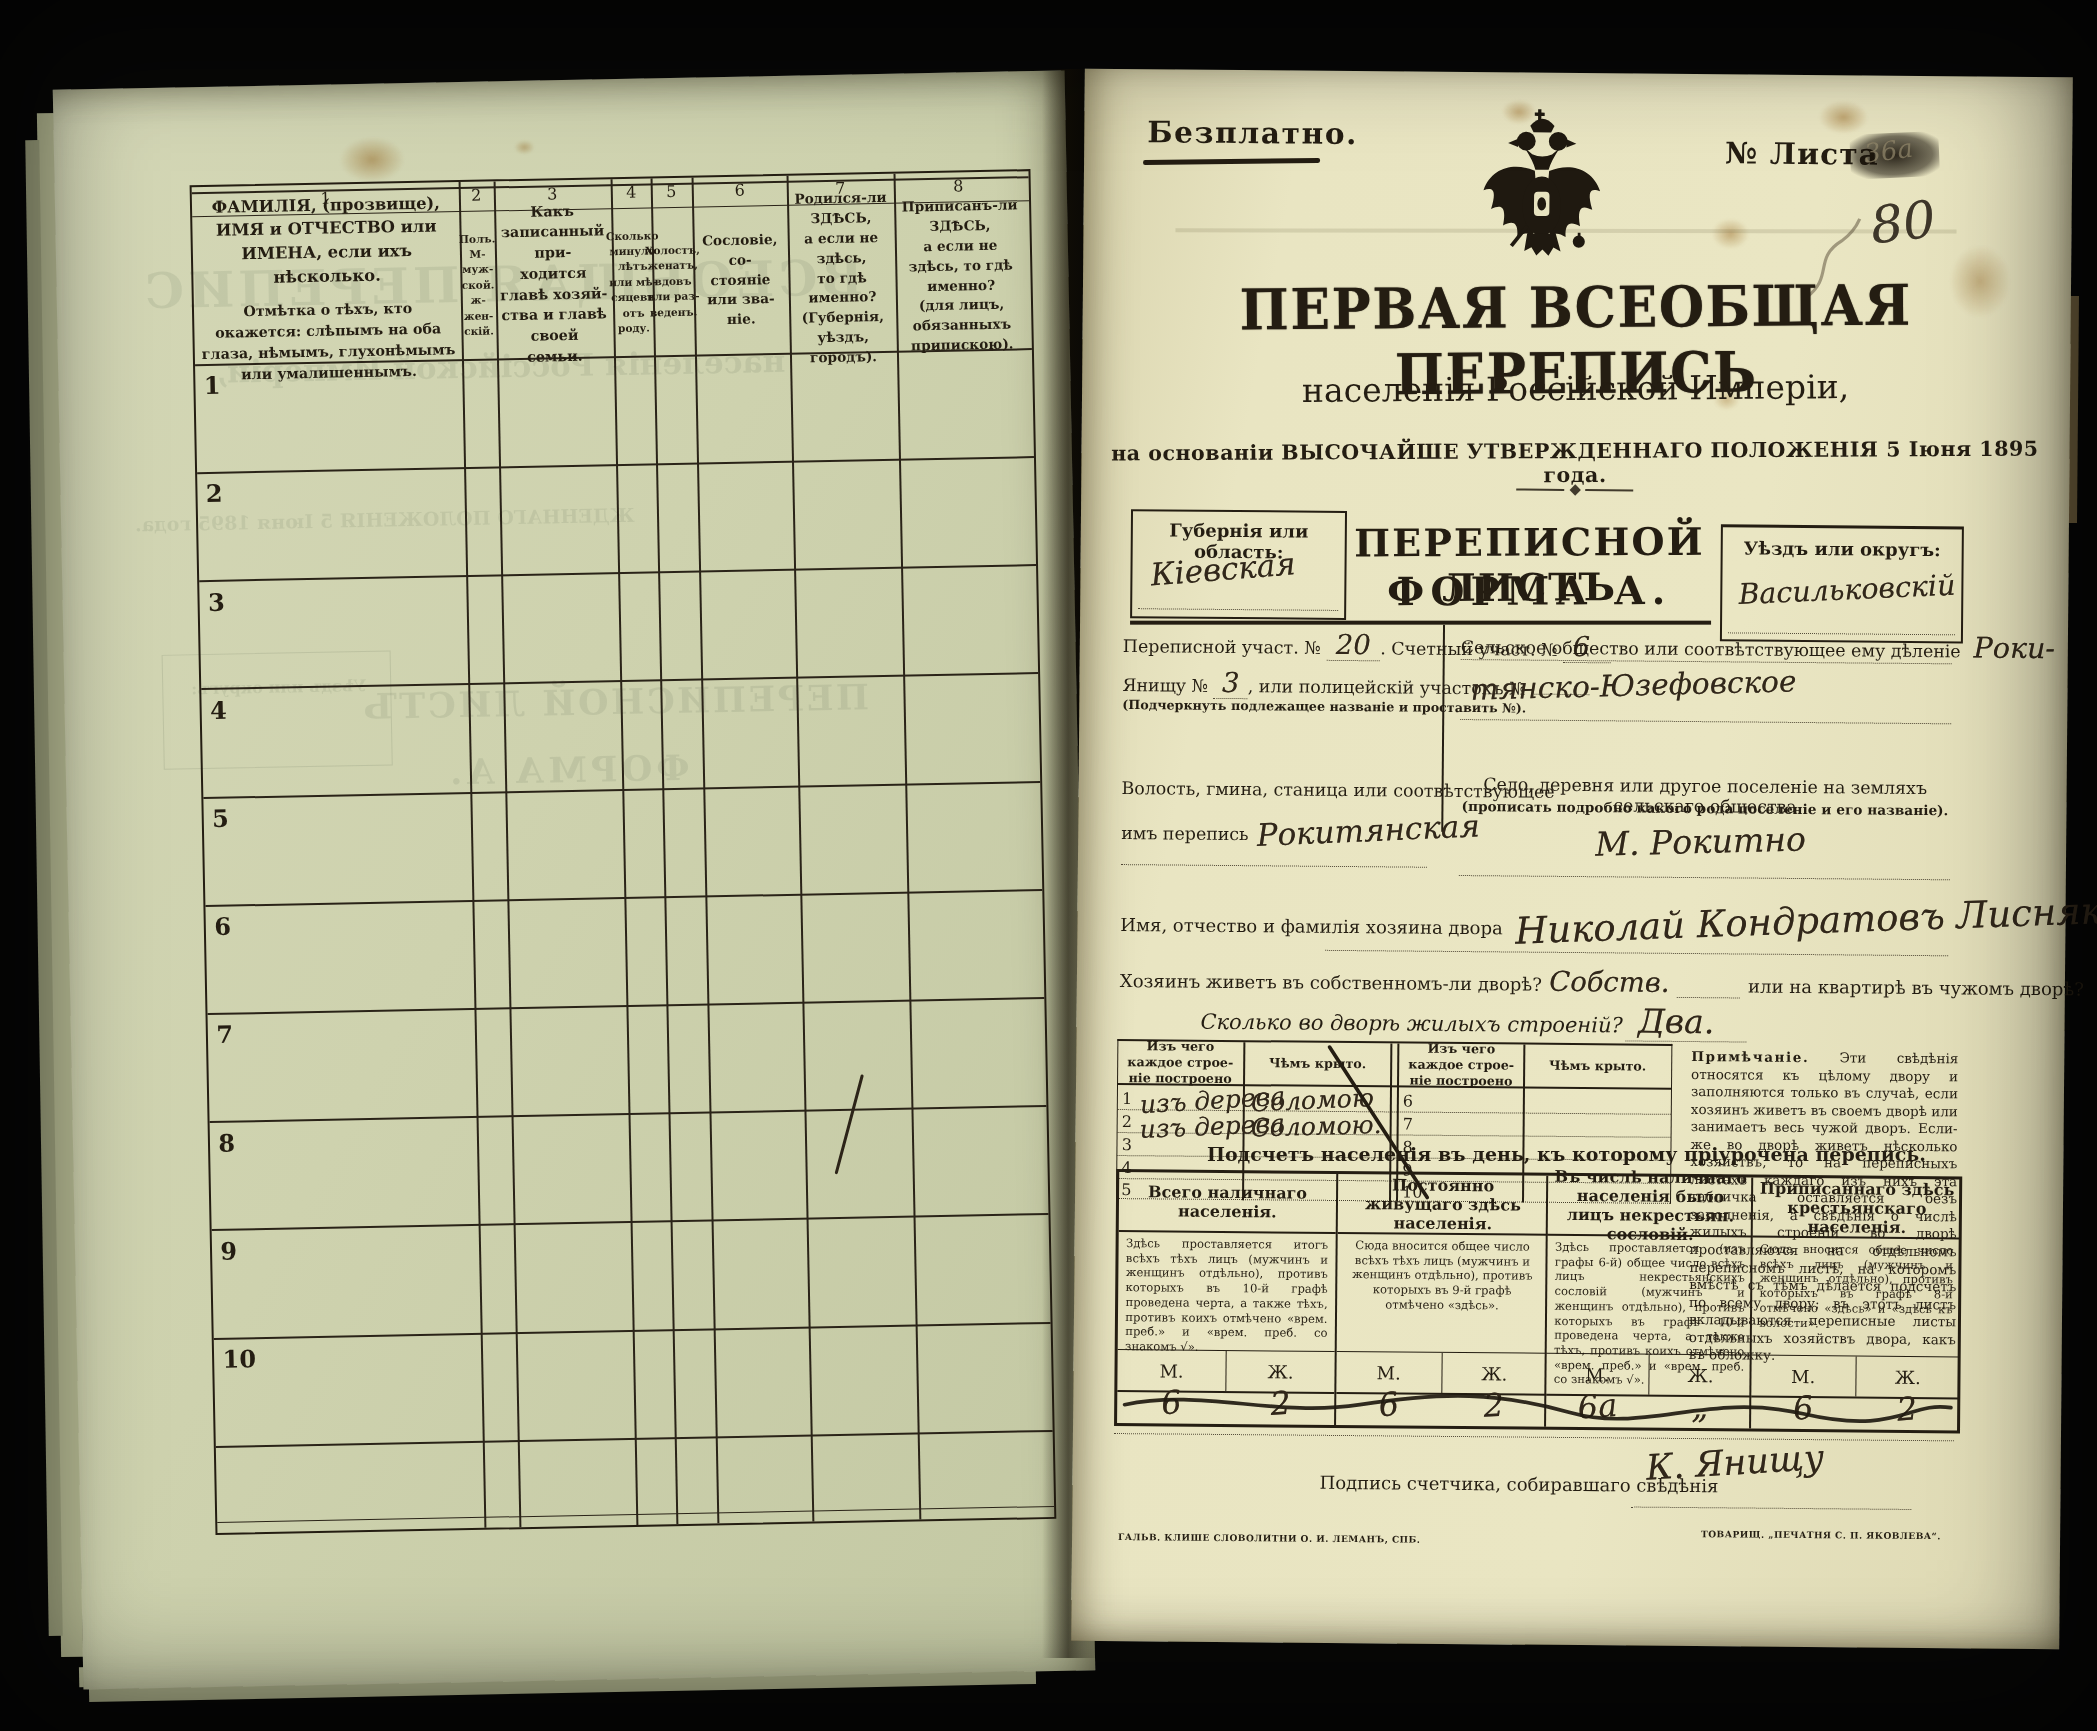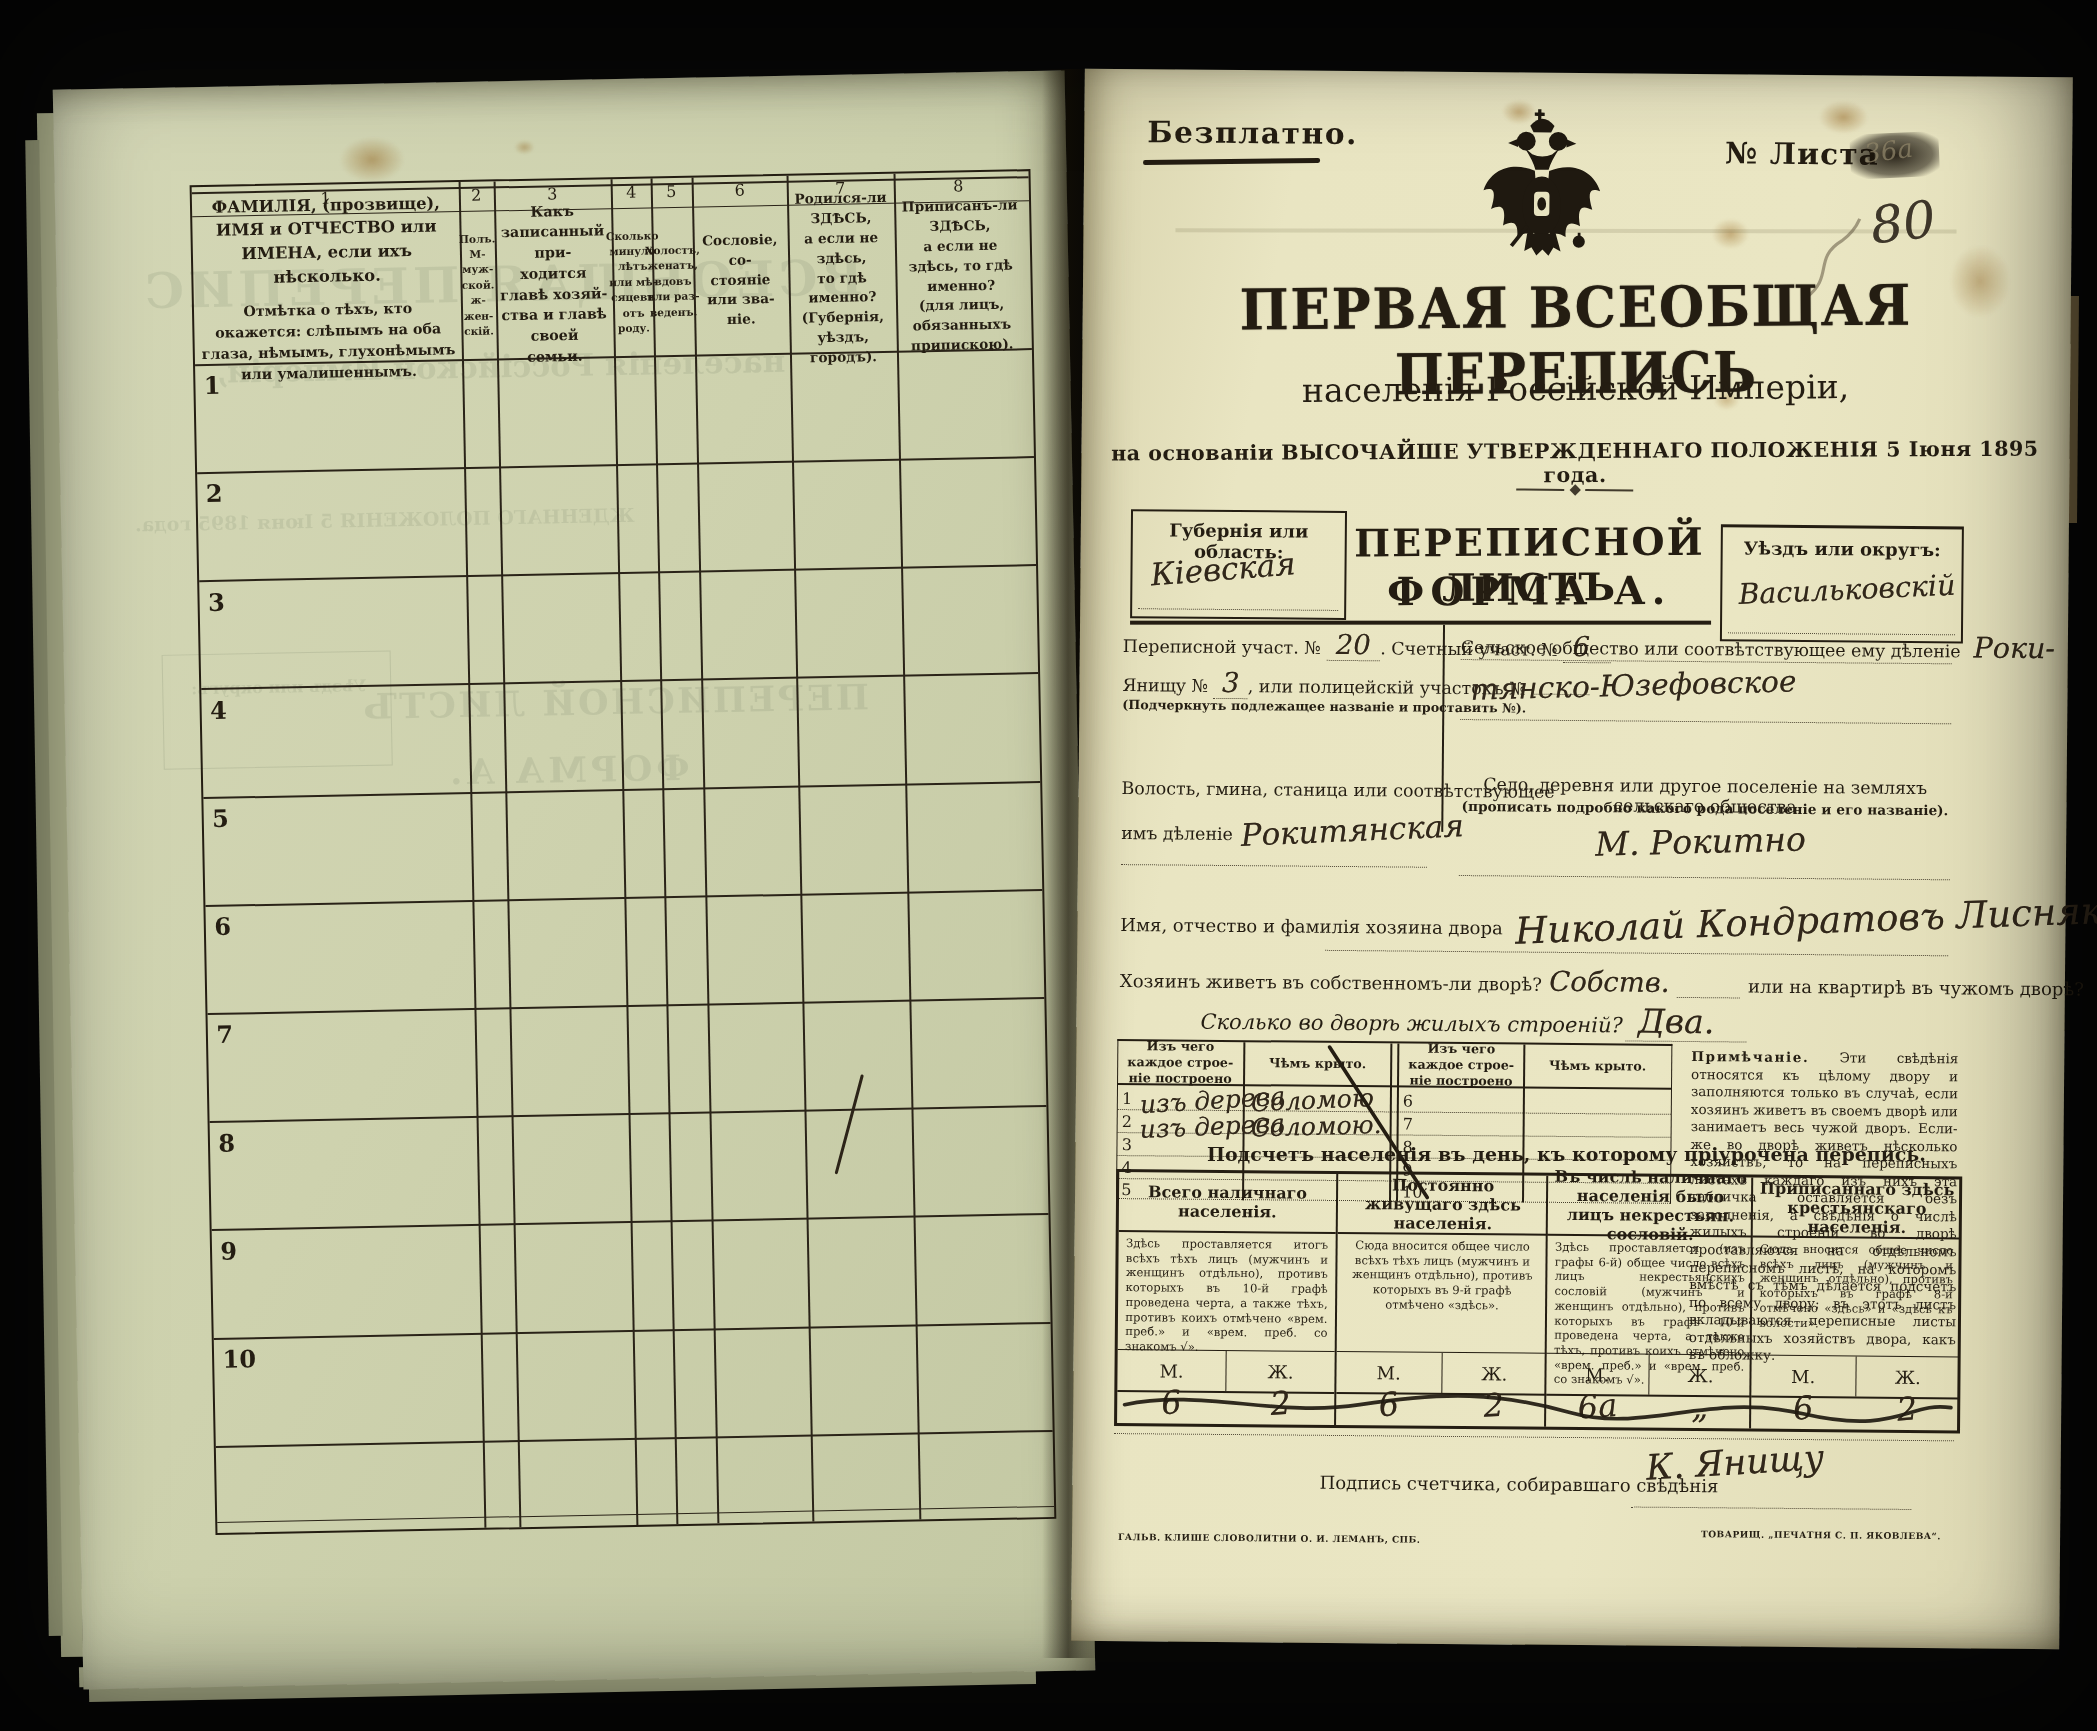--- a/index.html
+++ b/index.html
@@ -245,21 +245,21 @@
       <span class="hw dotu" style="font-size:27.4px;padding:0 21px 0 9.5px;">6</span>
     </div>
     <div class="abs lbl" style="left:43px;top:597px;white-space:nowrap;">
       <span>Янищу №</span>
       <span class="hw dotu" style="font-size:27.4px;padding:0 8.4px;">3</span><span>, или полицейскій участокъ №</span>
       <span class="dotu" style="display:inline-block;width:58px;"></span>
     </div>
     <div class="abs b" style="left:43px;top:628px;font-size:12.7px;">(Подчеркнуть подлежащее названіе и проставить №).</div>
     <div class="abs lbl" style="left:43px;top:709px;">Волость, гмина, станица или соотвѣтствующее</div>
     <div class="abs" style="left:43px;top:741px;white-space:nowrap;">
-      <span class="lbl">имъ дѣленіе</span>
+      <span class="lbl">имъ перепись</span>
       <span class="hw" style="font-size:31px;display:inline-block;transform:rotate(-3deg);padding:0 5.3px;">Рокитянская</span>
     </div>
     <div class="abs dotline" style="left:43px;top:795px;width:306px;"></div>
 
     <div class="abs lbl" style="left:381px;top:555px;white-space:nowrap;">
       <span>Сельское общество или соотвѣтствующее ему дѣленіе</span>
       <span class="hw" style="font-size:28.5px;padding-left:7.4px;">Роки-</span>
     </div>
     <div class="abs dotline" style="left:381px;top:587px;width:491px;"></div>
     <div class="abs hw" style="left:391px;top:595px;font-size:29.6px;transform:rotate(-2deg);">тянско-Юзефовское</div>

